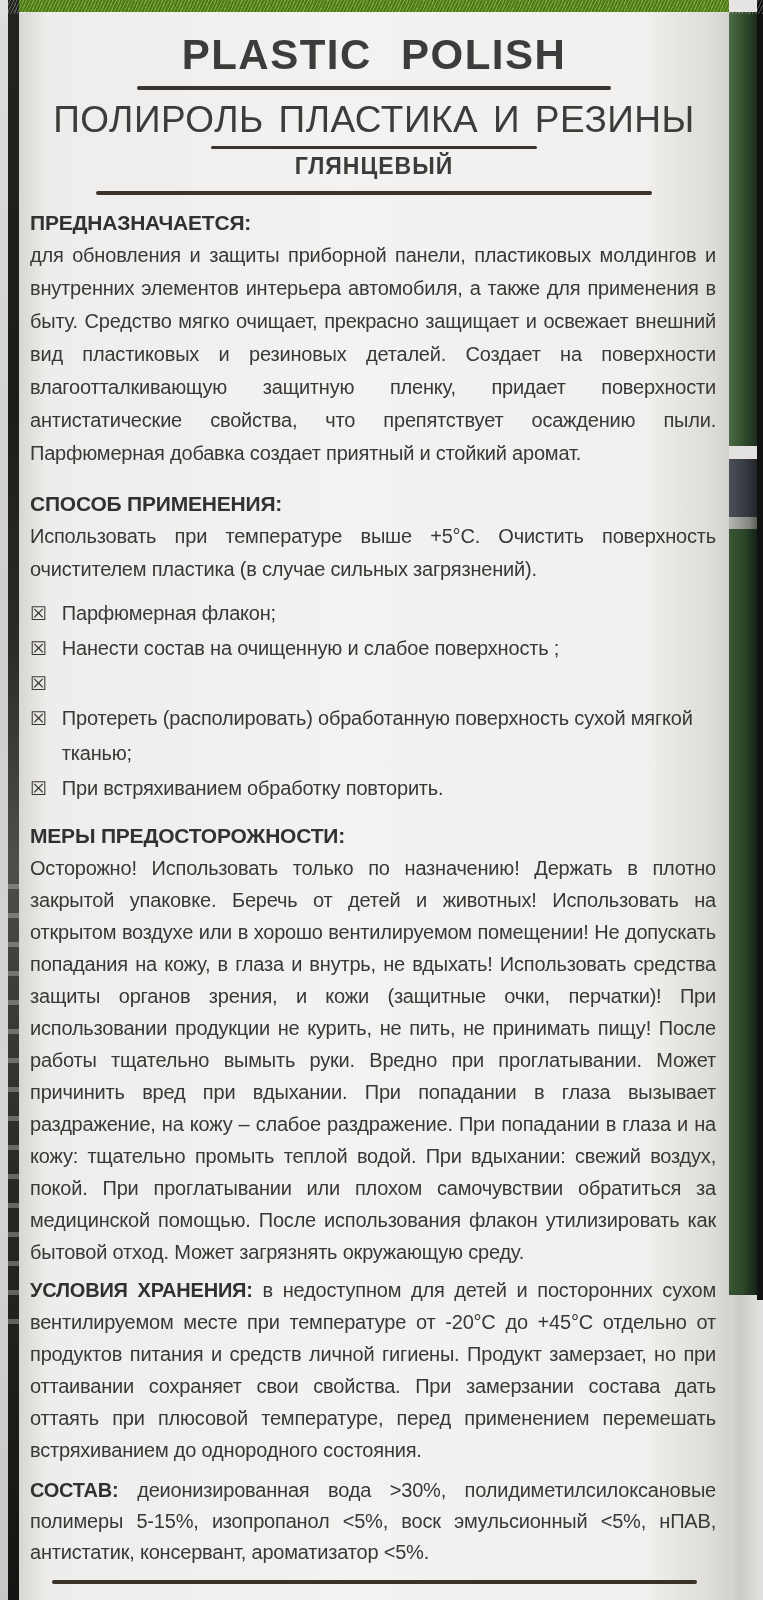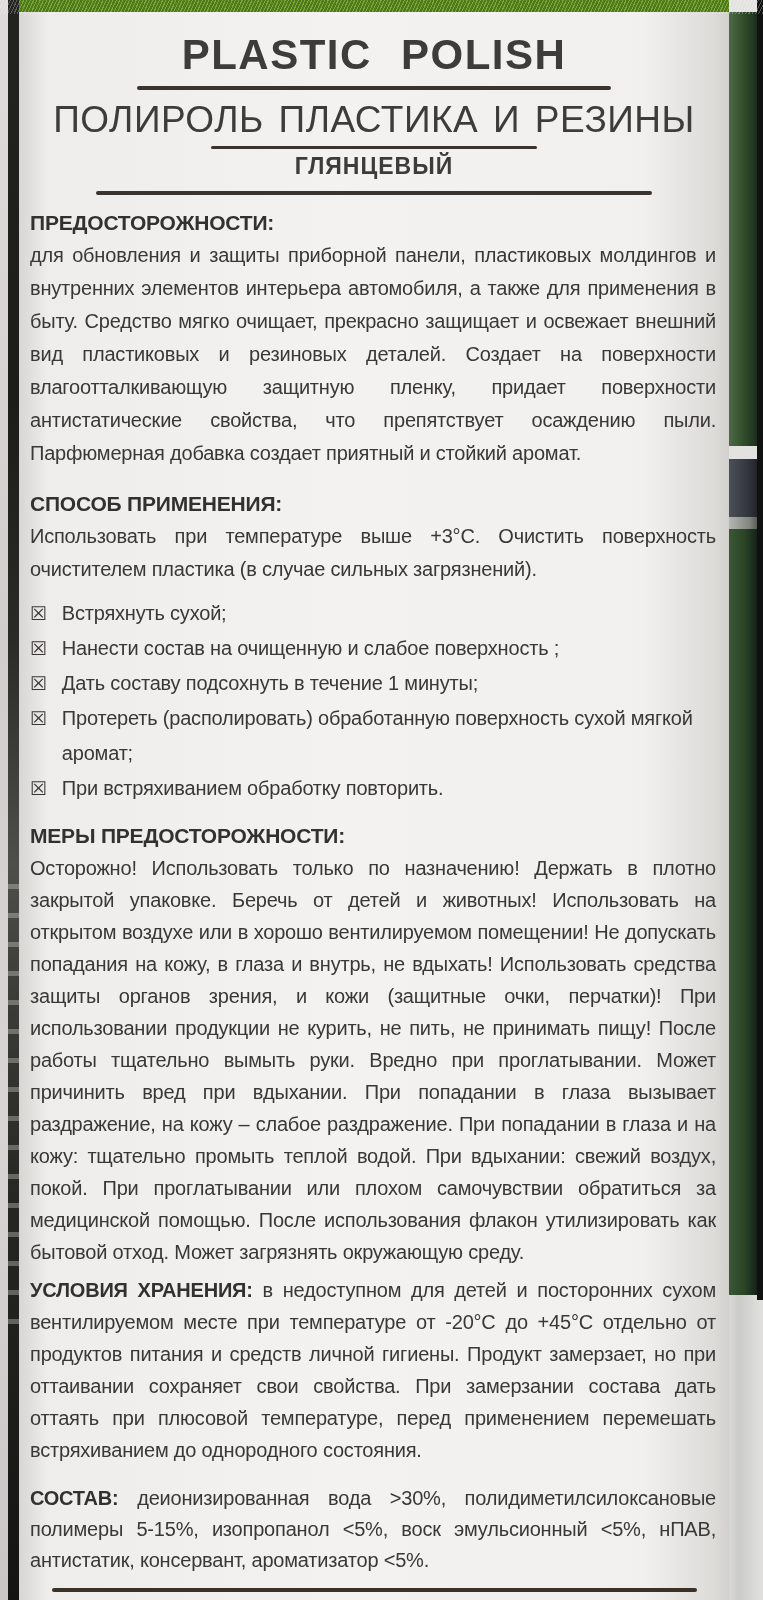--- a/index.html
+++ b/index.html
@@ -46,21 +46,21 @@
   .rule-3{width:556px;height:4px;margin:11px auto 0;}
 
   .content{padding:0 13px 0 11px;}
   .sec-head{margin:16px 0 4px;font-size:21px;line-height:24px;font-weight:700;letter-spacing:-0.2px;color:#323130;}
   .sec-head.usage{margin-top:22px;}
   .sec-head.precautions{margin-top:18px;}
   .body-p{margin:0;font-size:20px;line-height:33px;text-align:justify;letter-spacing:-0.2px;}
   .body-p.tight{line-height:32px;}
   .inline-head{font-weight:700;color:#323130;}
   .storage-p{margin-top:6px;}
-  .comp-p{margin-top:17px;line-height:31px;}
+  .comp-p{margin-top:9px;line-height:31px;}
 
   .steps{list-style:none;margin:10px 0 0;padding:0;}
   .step{display:flex;align-items:flex-start;gap:15px;line-height:35px;font-size:20px;letter-spacing:-0.2px;}
   .checkbox{font-size:19px;line-height:35px;color:#38363“4;color:#383634;flex:0 0 auto;}
 
   .footer-rule{width:645px;height:4px;margin:12px auto 0;background:#3a3129;border-radius:3px;}
 </style>
 </head>
 <body>
 
@@ -89,41 +89,40 @@
       <h1 class="title-en">PLASTIC POLISH</h1>
       <div class="rule rule-1"></div>
       <h2 class="title-ru">ПОЛИРОЛЬ ПЛАСТИКА И РЕЗИНЫ</h2>
       <div class="rule rule-2"></div>
       <h3 class="subtitle">ГЛЯНЦЕВЫЙ</h3>
       <div class="rule rule-3"></div>
     </header>
 
     <div class="content">
 
-      <h4 class="sec-head">ПРЕДОСТОРОЖНОСТИ:</h4>
+      <h4 class="sec-head">ПРЕДНАЗНАЧАЕТСЯ:</h4>
       <p class="body-p">для обновления и защиты приборной панели, пластиковых молдингов и внутренних элементов интерьера автомобиля, а также для применения в быту. Средство мягко очищает, прекрасно защищает и освежает внешний вид пластиковых и резиновых деталей. Создает на поверхности влагоотталкивающую защитную пленку, придает поверхности антистатические свойства, что препятствует осаждению пыли. Парфюмерная добавка создает приятный и стойкий аромат.</p>
 
       <h4 class="sec-head usage">СПОСОБ ПРИМЕНЕНИЯ:</h4>
-      <p class="body-p">Использовать при температуре выше +3°C. Очистить поверхность очистителем пластика (в случае сильных загрязнений).</p>
+      <p class="body-p">Использовать при температуре выше +5°C. Очистить поверхность очистителем пластика (в случае сильных загрязнений).</p>
       <ul class="steps">
         <li class="step">
           <span class="checkbox">☒</span>
-          <span>Встряхнуть сухой;</span>
+          <span>Парфюмерная флакон;</span>
         </li>
         <li class="step">
           <span class="checkbox">☒</span>
           <span>Нанести состав на очищенную и слабое поверхность ;</span>
         </li>
         <li class="step">
           <span class="checkbox">☒</span>
-          <span>Дать составу подсохнуть в течение 1 минуты;</span>
         </li>
         <li class="step">
           <span class="checkbox">☒</span>
-          <span>Протереть (располировать) обработанную поверхность сухой мягкой аромат;</span>
+          <span>Протереть (располировать) обработанную поверхность сухой мягкой тканью;</span>
         </li>
         <li class="step">
           <span class="checkbox">☒</span>
           <span>При встряхиванием обработку повторить.</span>
         </li>
       </ul>
 
       <h4 class="sec-head precautions">МЕРЫ ПРЕДОСТОРОЖНОСТИ:</h4>
       <p class="body-p tight">Осторожно! Использовать только по назначению! Держать в плотно закрытой упаковке. Беречь от детей и животных! Использовать на открытом воздухе или в хорошо вентилируемом помещении! Не допускать попадания на кожу, в глаза и внутрь, не вдыхать! Использовать средства защиты органов зрения, и кожи (защитные очки, перчатки)! При использовании продукции не курить, не пить, не принимать пищу! После работы тщательно вымыть руки. Вредно при проглатывании. Может причинить вред при вдыхании. При попадании в глаза вызывает раздражение, на кожу – слабое раздражение. При попадании в глаза и на кожу: тщательно промыть теплой водой. При вдыхании: свежий воздух, покой. При проглатывании или плохом самочувствии обратиться за медицинской помощью. После использования флакон утилизировать как бытовой отход. Может загрязнять окружающую среду.</p>
 

